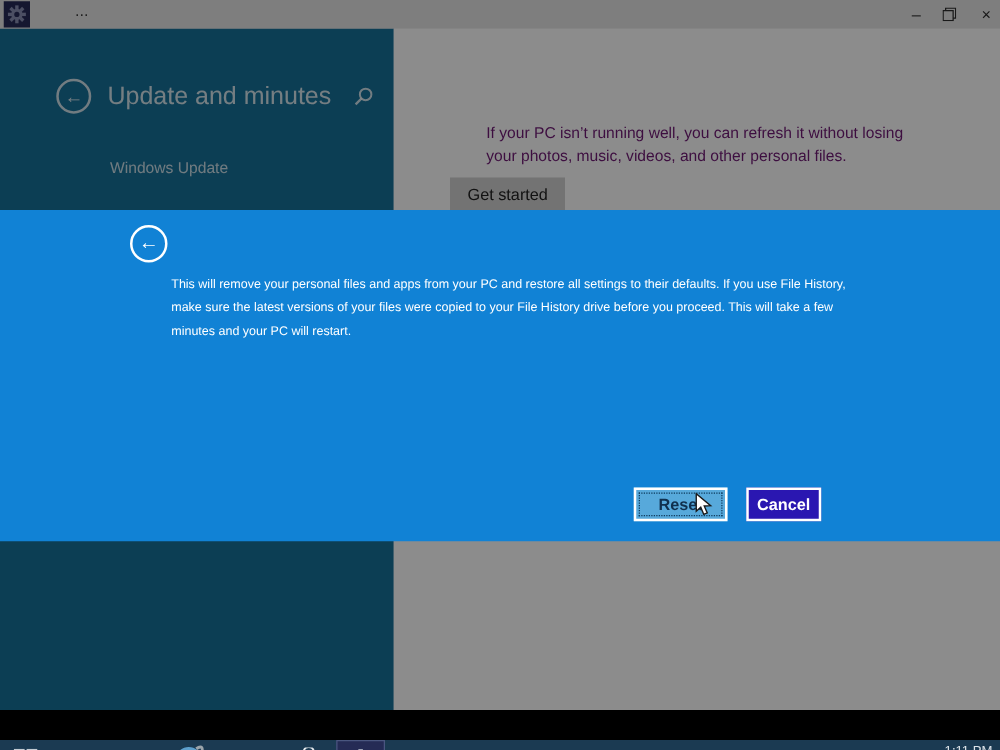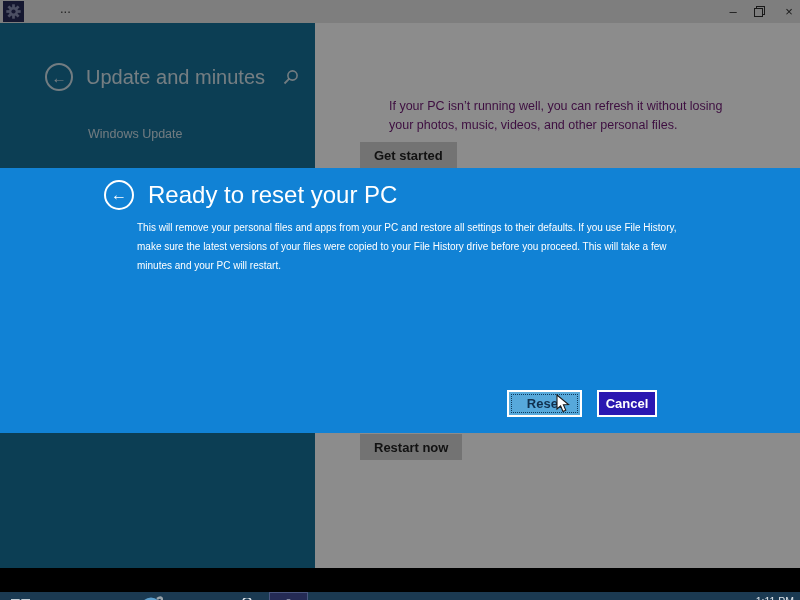--- a/index.html
+++ b/index.html
@@ -24,21 +24,21 @@
     display:flex; align-items:center; justify-content:center; color:rgba(255,255,255,.85);
     font-size:15px; line-height:1; }
   .sb-title { font-size:20px; font-weight:normal; color:rgba(255,255,255,.82); }
   .sb-search { position:absolute; left:283px; top:46px; }
   .sb-item { position:absolute; left:88px; top:104px; font-size:12.5px; color:rgba(255,255,255,.78); }
 
   .main { position:absolute; left:315px; top:23px; width:485px; height:545px; background:#ffffff; }
   .main-heading { position:absolute; left:45px; top:36px; font-size:19px; color:#6f64c6; }
   .main-desc { position:absolute; left:45px; top:74px; width:358px; font-size:12.5px;
     line-height:19px; color:#701a75;margin-left:29px; }
-  .gray-btn { position:absolute; background:#d2d2d2; color:#222; font-size:13px; font-weight:bold;
+  .gray-btn { position:absolute; background:#d2d2d2; color:#222; font-size:13px; font-weight:normal;
     border:none; padding:0 14px; height:26px; display:flex; align-items:center; cursor:pointer; }
   .btn-get-started { left:45px; top:119px; }
   .btn-restart { left:45px; top:411px; }
 
   
   .dim { position:absolute; left:0; top:0; width:800px; height:568px;
     background:rgba(0,0,0,0.45); z-index:5; }
 
   
   .modal { position:absolute; left:0; top:168px; width:800px; height:265px; background:#1182d5;
@@ -115,30 +115,28 @@
           <circle cx="9.5" cy="6.5" r="4.6" fill="none" stroke="rgba(255,255,255,.8)" stroke-width="1.6"></circle>
           <line x1="1.5" y1="14.5" x2="6.3" y2="9.7" stroke="rgba(255,255,255,.8)" stroke-width="1.8"></line>
         </svg>
       </span>
       <span class="sb-item">Windows Update</span>
     </div>
 
     <div class="main">
       <div class="main-desc">If your PC isn’t running well, you can refresh it without losing your photos, music, videos, and other personal files.</div>
       <button class="gray-btn btn-get-started">Get started</button>
-      <button class="gray-btn btn-restart">Restart now</button>
     </div>
   </div>
 
   <div class="dim"></div>
 
   <div class="modal">
     <div class="modal-head">
       <span class="modal-back">←</span>
-      <span class="modal-title">Ready to reset your PC</span>
     </div>
     <div class="modal-body">This will remove your personal files and apps from your PC and restore all settings to their defaults. If you use File History, make sure the latest versions of your files were copied to your File History drive before you proceed. This will take a few minutes and your PC will restart.</div>
     <button class="modal-btn btn-reset">Reset</button>
     <button class="modal-btn btn-cancel">Cancel</button>
     <span class="cursor">
       <svg width="17" height="19" viewBox="0 0 17 19">
         <path d="M1,1 L1,15 L4.6,11.8 L7,17.5 L9.8,16.3 L7.4,10.8 L12.5,10.6 Z" fill="#fff" stroke="#1a1a1a" stroke-width="1.1"></path>
       </svg>
     </span>
   </div>

